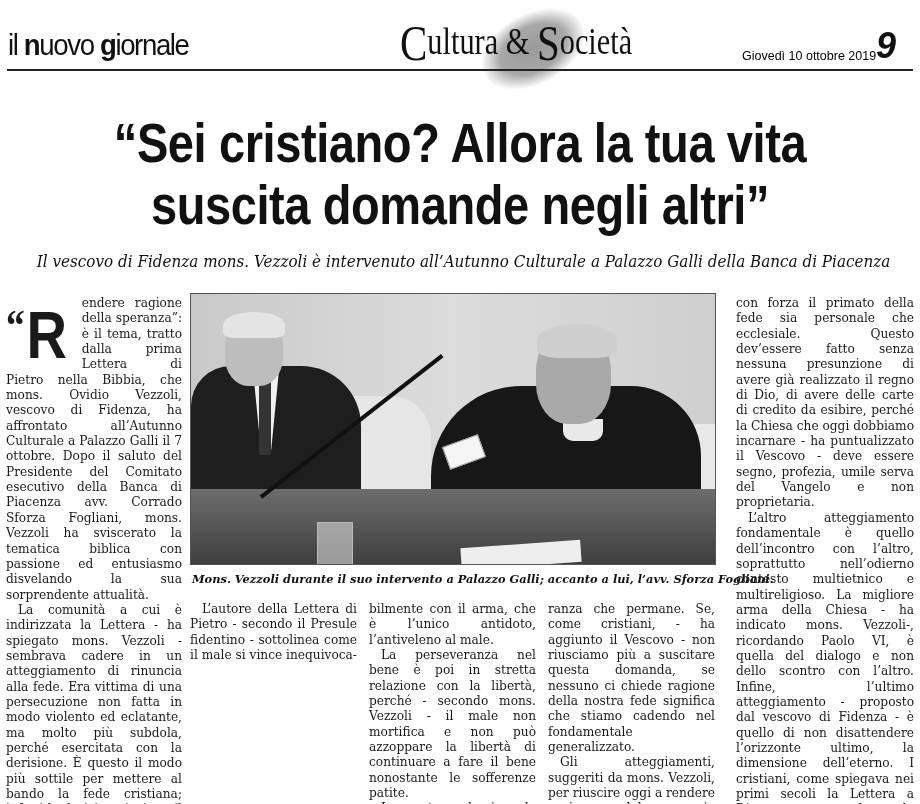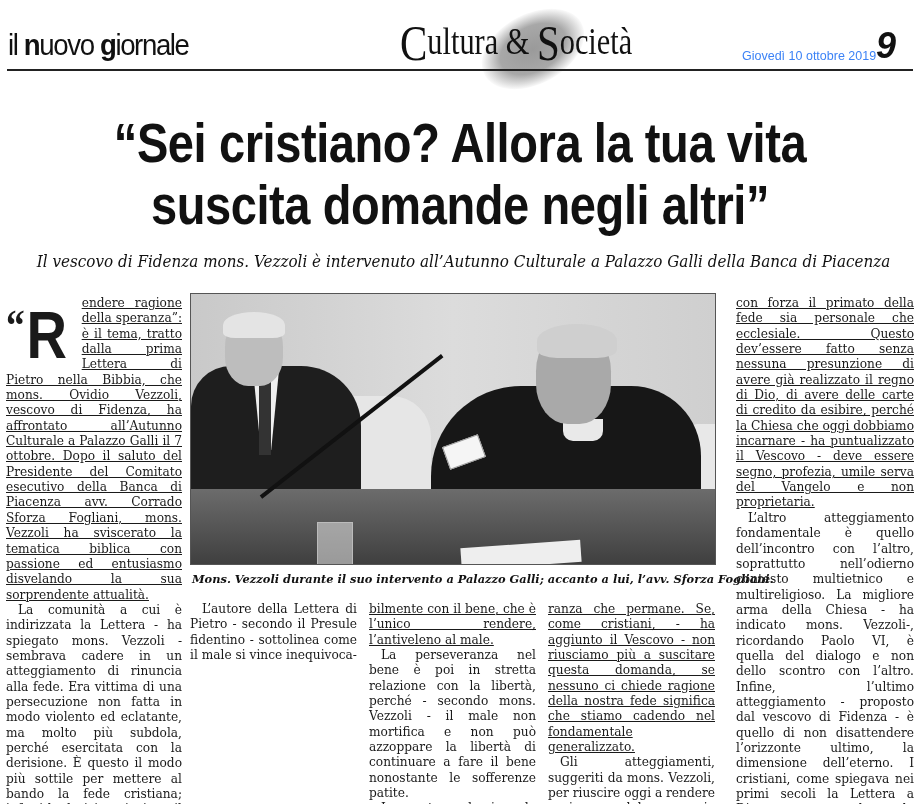--- a/index.html
+++ b/index.html
@@ -5,32 +5,32 @@
   html, body { margin:0; padding:0; background:#ffffff; }
   body { width:920px; height:804px; position:relative; overflow:hidden; color:#111; font-family:"DejaVu Serif", serif; }
   .abs { position:absolute; }
 
   
   .masthead { left:8px; top:30px; font-family:"Liberation Sans", sans-serif; font-size:30px; letter-spacing:-1.5px; color:#111; line-height:1; transform:scaleX(0.92); transform-origin:left top; }
   .masthead .b { font-weight:bold; }
   .section-smudge { left:478px; top:14px; width:110px; height:70px; background:radial-gradient(ellipse at center, #9a9a9a 0%, #a8a8a8 45%, rgba(255,255,255,0) 72%); transform:rotate(-28deg); border-radius:50%; }
   .section-title { left:400px; top:18px; font-family:"Liberation Serif", serif; font-size:37px; color:#111; line-height:1; transform:scaleX(0.82); transform-origin:left top; white-space:nowrap; }
   .section-title .cap { font-size:50px; vertical-align:-6px; }
-  .date { left:742px; top:49px; font-family:"Liberation Sans", sans-serif; font-size:12.5px; color:#3b82f6; }
+  .date { left:742px; top:49px; font-family:"Liberation Sans", sans-serif; font-size:12.5px; color:#000000; }
   .page-num { left:876px; top:28px; font-family:"Liberation Sans", sans-serif; font-weight:bold; font-size:36px; font-style:italic; line-height:1; }
   .top-rule { left:7px; top:69px; width:906px; height:2px; background:#222; }
 
   
   .headline { left:0; top:112px; width:920px; text-align:center; font-family:"Liberation Sans", sans-serif; font-weight:bold; font-size:56px; line-height:62px; letter-spacing:-0.5px; transform:scaleX(0.84); transform-origin:center top; }
   .subhead { left:0; top:252px; width:920px; text-align:center; font-family:"DejaVu Serif", serif; font-style:italic; font-size:16.5px; transform:scaleX(0.92); transform-origin:center top; white-space:nowrap; }
 
   
   .col { font-family:"DejaVu Serif", serif; font-size:12.2px; line-height:15.35px; text-align:justify; hyphens:manual; color:#1a1a1a; }
   .col p { margin:0; text-indent:12px; }
-  .col p.noindent { text-indent:0;text-decoration:underline; }
+  .col p.noindent { text-indent:0; }
   .col1 { left:6px; top:296px; width:176px; }
   .col-lower { top:602px; width:167px; }
   .col2 { left:190px; }
   .col3 { left:369px; }
   .col4 { left:548px; }
   .col5 { left:736px; top:296px; width:178px; }
 
   .dropcap { float:left; font-family:"Liberation Sans", sans-serif; font-weight:bold; font-size:66px; line-height:56px; margin:2px 4px -2px 0; transform:scaleX(0.85); transform-origin:left top; }
   .dropcap .q { font-family:"Liberation Serif", serif; font-size:44px; vertical-align:18px; margin-right:2px; }
 
@@ -98,21 +98,21 @@
   <div class="paper"></div>
   <div class="mic"></div>
   <div class="mic-flag"></div>
 </div>
 <div class="abs caption">Mons. Vezzoli durante il suo intervento a Palazzo Galli; accanto a lui, l’avv. Sforza Fogliani.</div>
 
 <div class="abs col col-lower col2">
   <p>L’autore della Lettera di Pietro - secondo il Presule fidentino - sottolinea come il male si vince inequivoca-</p>
 </div>
 <div class="abs col col-lower col3">
-  <p class="noindent">bilmente con il bene, che è l’unico rendere, l’antiveleno al male.</p>
+  <p class="noindent">bilmente con il arma, che è l’unico antidoto, l’antiveleno al male.</p>
   <p>La perseveranza nel bene è poi in stretta relazione con la libertà, perché - secondo mons. Vezzoli - il male non mortifica e non può azzoppare la libertà di continuare a fare il bene nonostante le sofferenze patite.</p>
   <p>In questo modo si rende testimonianza di una spe-</p>
 </div>
 <div class="abs col col-lower col4">
   <p class="noindent">ranza che permane. Se, come cristiani, - ha aggiunto il Vescovo - non riusciamo più a suscitare questa domanda, se nessuno ci chiede ragione della nostra fede significa che stiamo cadendo nel fondamentale generalizzato.</p>
   <p>Gli atteggiamenti, suggeriti da mons. Vezzoli, per riuscire oggi a rendere ragione del proprio cristianesimo, sono quelli di ribadire</p>
 </div>
 
 <div class="abs col col5">
   <p class="noindent">con forza il primato della fede sia personale che ecclesiale. Questo dev’essere fatto senza nessuna presunzione di avere già realizzato il regno di Dio, di avere delle carte di credito da esibire, perché la Chiesa che oggi dobbiamo incarnare - ha puntualizzato il Vescovo - deve essere segno, profezia, umile serva del Vangelo e non proprietaria.</p>

